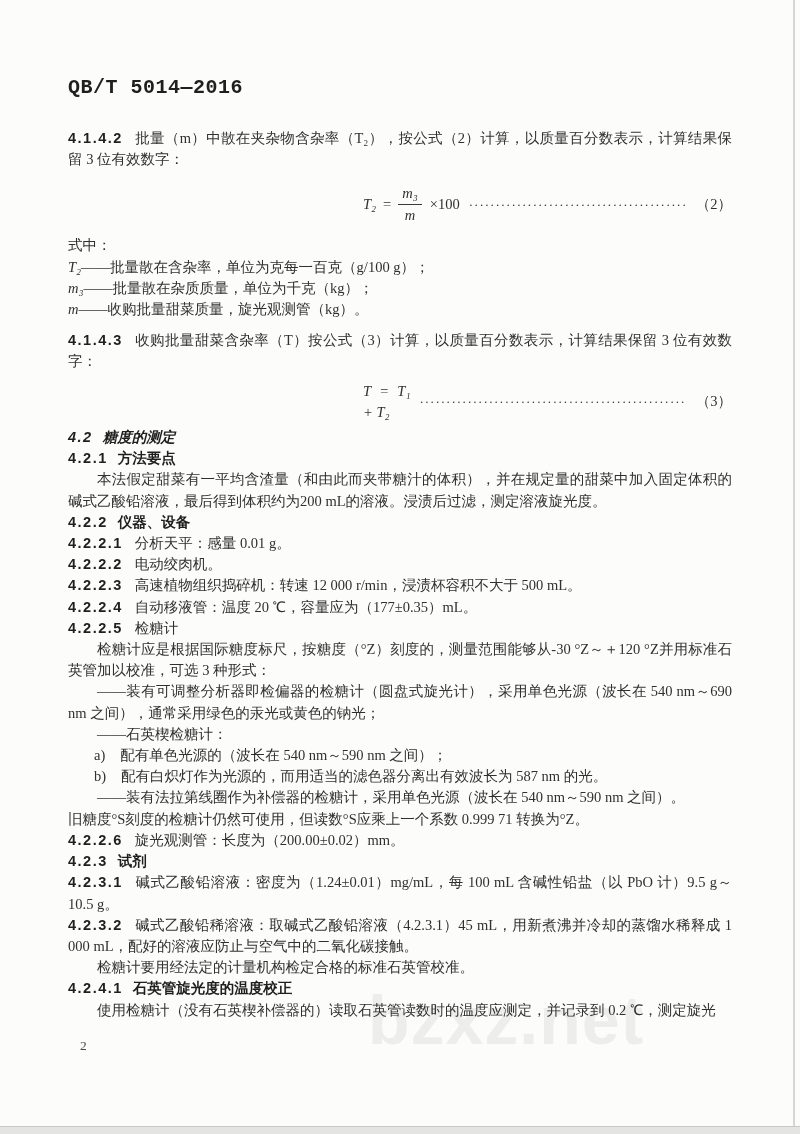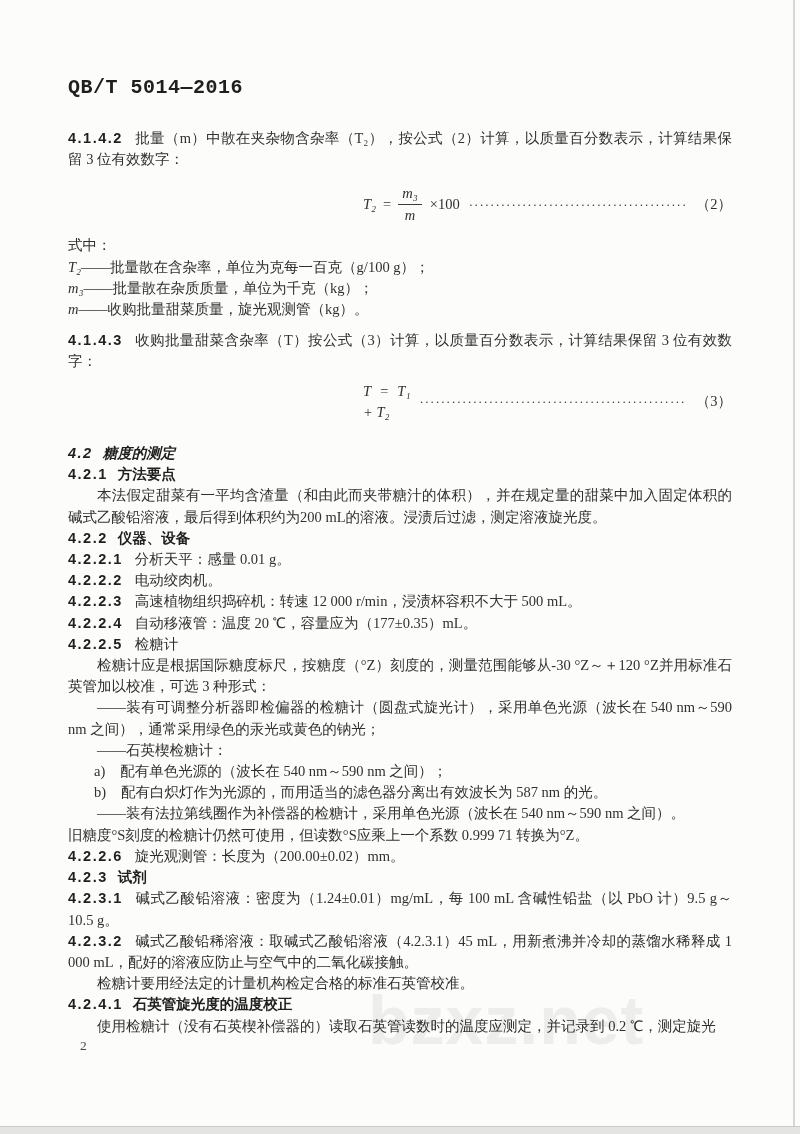--- a/index.html
+++ b/index.html
@@ -36,21 +36,21 @@
   }
   .h { font-family:"Liberation Sans", sans-serif; font-weight:bold; color:#1f1f1f; }
   .h .num { margin-right:10px; }
   .h42 { margin-top:6px;font-style:italic; }
 
   .ind { text-indent:2em; }
   .dash { text-indent:2em; }
 
   .mvar { font-style:italic; font-family:"Liberation Serif", serif; }
   .formula-row { display:flex; align-items:center; margin:14px 0 10px; }
-  .formula-row.f3 { margin:8px 0 20px; }
+  .formula-row.f3 { margin:8px 0 4px; }
   .fspacer { flex:0 0 295px; }
   .meq { margin:0 7px; }
   .frac { display:inline-block; text-align:center; vertical-align:middle; }
   .frac .top { display:block; border-bottom:1.2px solid #3a3a3a; padding:0 4px 1px; line-height:19px; }
   .frac .bot { display:block; line-height:19px; padding-top:1px; }
   .mmult { margin-left:8px; }
   .leader {
     flex:1 1 auto; overflow:hidden; white-space:nowrap;
     margin:0 9px; letter-spacing:1px; font-size:13px; color:#3a3a3a;
   }
@@ -110,21 +110,21 @@
     <p class="h"><span class="num">4.2.1</span><span>方法要点</span></p>
     <p class="ind">本法假定甜菜有一平均含渣量（和由此而夹带糖汁的体积），并在规定量的甜菜中加入固定体积的碱式乙酸铅溶液，最后得到体积约为200 mL的溶液。浸渍后过滤，测定溶液旋光度。</p>
 
     <p class="h"><span class="num">4.2.2</span><span>仪器、设备</span></p>
     <p class="clause"><span class="num">4.2.2.1</span><span>分析天平：感量 0.01 g。</span></p>
     <p class="clause"><span class="num">4.2.2.2</span><span>电动绞肉机。</span></p>
     <p class="clause"><span class="num">4.2.2.3</span><span>高速植物组织捣碎机：转速 12 000 r/min，浸渍杯容积不大于 500 mL。</span></p>
     <p class="clause"><span class="num">4.2.2.4</span><span>自动移液管：温度 20 ℃，容量应为（177±0.35）mL。</span></p>
     <p class="clause"><span class="num">4.2.2.5</span><span>检糖计</span></p>
     <p class="ind">检糖计应是根据国际糖度标尺，按糖度（°Z）刻度的，测量范围能够从-30 °Z～＋120 °Z并用标准石英管加以校准，可选 3 种形式：</p>
-    <p class="dash">——装有可调整分析器即检偏器的检糖计（圆盘式旋光计），采用单色光源（波长在 540 nm～590 nm 之间），通常采用绿色的汞光或黄色的钠光；</p>
+    <p class="dash">——装有可调整分析器即检偏器的检糖计（圆盘式旋光计），采用单色光源（波长在 540 nm～690 nm 之间），通常采用绿色的汞光或黄色的钠光；</p>
     <p class="dash">——石英楔检糖计：</p>
     <p class="abitem"><span class="ablabel">a)</span><span>配有单色光源的（波长在 540 nm～590 nm 之间）；</span></p>
     <p class="abitem"><span class="ablabel">b)</span><span>配有白炽灯作为光源的，而用适当的滤色器分离出有效波长为 587 nm 的光。</span></p>
     <p class="dash">——装有法拉第线圈作为补偿器的检糖计，采用单色光源（波长在 540 nm～590 nm 之间）。</p>
     <p>旧糖度°S刻度的检糖计仍然可使用，但读数°S应乘上一个系数 0.999 71 转换为°Z。</p>
     <p class="clause"><span class="num">4.2.2.6</span><span>旋光观测管：长度为（200.00±0.02）mm。</span></p>
 
     <p class="h"><span class="num">4.2.3</span><span>试剂</span></p>
     <p class="clause"><span class="num">4.2.3.1</span><span>碱式乙酸铅溶液：密度为（1.24±0.01）mg/mL，每 100 mL 含碱性铅盐（以 PbO 计）9.5 g～10.5 g。</span></p>
     <p class="clause"><span class="num">4.2.3.2</span><span>碱式乙酸铅稀溶液：取碱式乙酸铅溶液（4.2.3.1）45 mL，用新煮沸并冷却的蒸馏水稀释成 1 000 mL，配好的溶液应防止与空气中的二氧化碳接触。</span></p>

